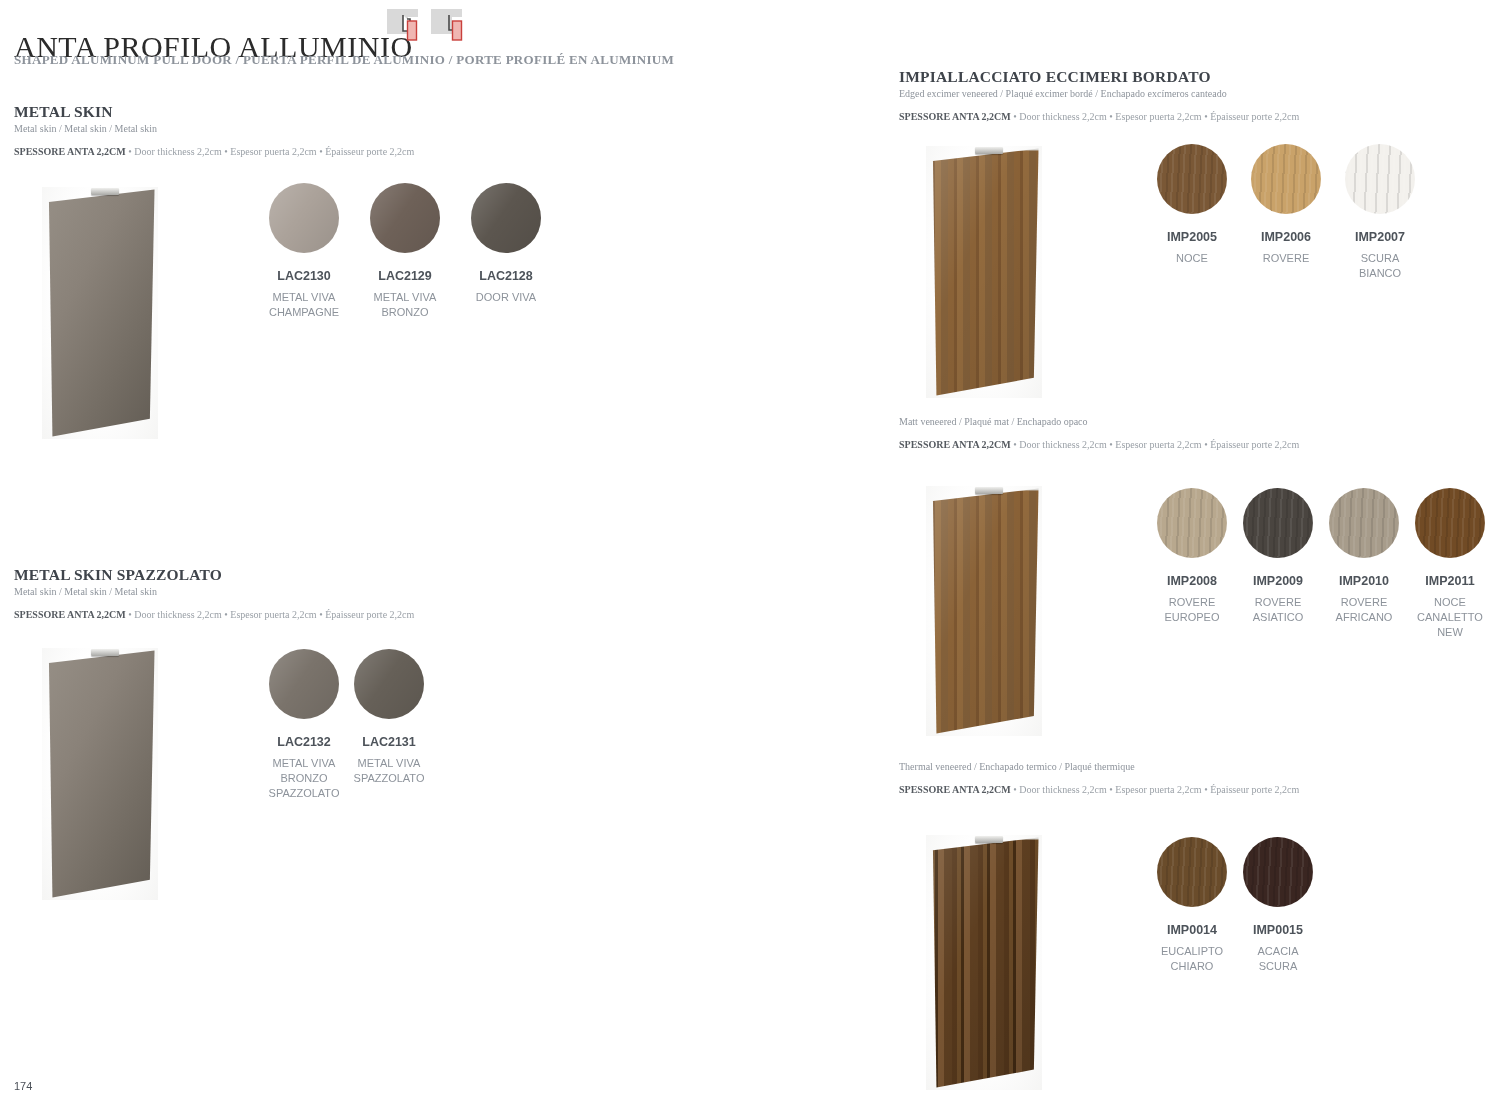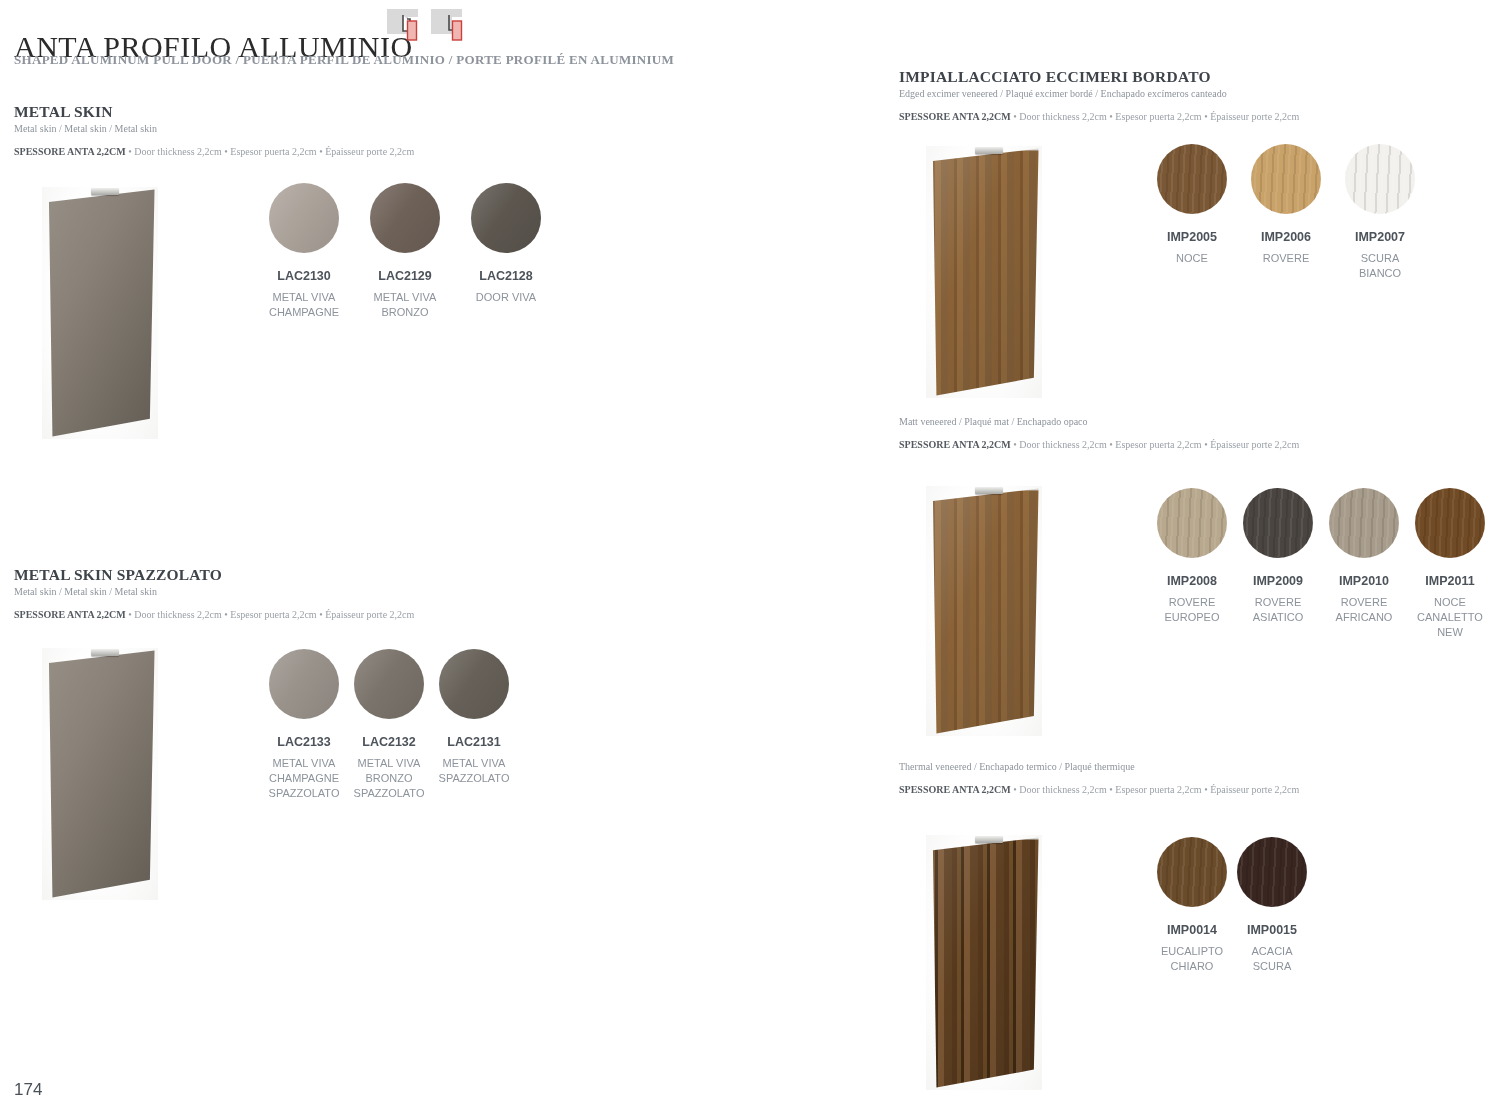--- a/index.html
+++ b/index.html
@@ -54,38 +54,38 @@
   .door-handle{position:absolute;left:42%;top:1px;width:28px;height:7px;z-index:2;
       background:linear-gradient(#f0f0ee,#a9a9a6);border-radius:1px;
       box-shadow:0 1px 1px rgba(0,0,0,.25);}
 
   
   .swatch-row{position:absolute;display:flex;align-items:flex-start;}
   .r1{left:250px;top:80px;gap:21px;}
   .r2{left:250px;top:83px;gap:5px;}
   .r3{left:253px;top:76px;gap:14px;}
   .r4{left:253px;top:74px;gap:6px;}
-  .r5{left:253px;top:78px;}
+  .r5{left:253px;top:78px;gap:6px;}
 
   .swatch{width:80px;display:flex;flex-direction:column;align-items:center;}
   .swatch-circle{width:70px;height:70px;border-radius:50%;background:var(--c,#ccc);
       position:relative;overflow:hidden;}
   .swatch-circle.wood::before{content:"";position:absolute;inset:0;
       background:repeating-linear-gradient(93deg,rgba(0,0,0,.10) 0 2px,rgba(0,0,0,0) 2px 5px,
       rgba(255,255,255,.08) 5px 7px,rgba(0,0,0,0) 7px 11px);}
   .swatch-circle.metal::before{content:"";position:absolute;inset:0;
       background:linear-gradient(125deg,rgba(255,255,255,.18) 0%,rgba(0,0,0,0) 45%,rgba(0,0,0,.10) 100%);}
   .swatch-code{margin-top:16px;font-family:"Liberation Sans",sans-serif;font-size:12.5px;
       font-weight:bold;color:#4d535a;text-align:center;}
   .swatch-name{margin-top:7px;font-family:"Liberation Sans",sans-serif;font-size:11px;
       color:#8d939b;text-align:center;line-height:1.35;}
 
   
   .page-number{position:absolute;left:14px;top:1080px;font-family:"Liberation Sans",sans-serif;
-      font-size:17px;color:#4b5058;}
+      font-size:11px;color:#4b5058;}
 </style>
 </head>
 <body>
 
 <div id="page">
 
   <h1 class="main-title">ANTA PROFILO ALLUMINIO</h1>
 
   <div class="title-icons">
     <svg width="34" height="38" viewBox="0 0 34 38">
@@ -134,25 +134,20 @@
   <div class="section s2">
     <h2 class="sec-title">METAL SKIN SPAZZOLATO</h2>
     <div class="sec-sub">Metal skin / Metal skin / Metal skin</div>
     <div class="spessore"><span class="sp-bold">SPESSORE ANTA 2,2CM</span><span class="sp-rest"> • Door thickness 2,2cm • Espesor puerta 2,2cm • Épaisseur porte 2,2cm</span></div>
     <div class="door-wrap d2">
       <div class="door-handle"></div>
       <div class="door-panel door-metal"></div>
     </div>
     <div class="swatch-row r2">
         <div class="swatch">
-    <div class="swatch-circle metal" style="--c: #99928b;"></div>
-    <div class="swatch-code">LAC2133</div>
-    <div class="swatch-name">METAL VIVA CHAMPAGNE SPAZZOLATO</div>
-  </div>
-        <div class="swatch">
     <div class="swatch-circle metal" style="--c: #7a736b;"></div>
     <div class="swatch-code">LAC2132</div>
     <div class="swatch-name">METAL VIVA BRONZO SPAZZOLATO</div>
   </div>
         <div class="swatch">
     <div class="swatch-circle metal" style="--c: #666058;"></div>
     <div class="swatch-code">LAC2131</div>
     <div class="swatch-name">METAL VIVA SPAZZOLATO</div>
   </div>
       </div>

